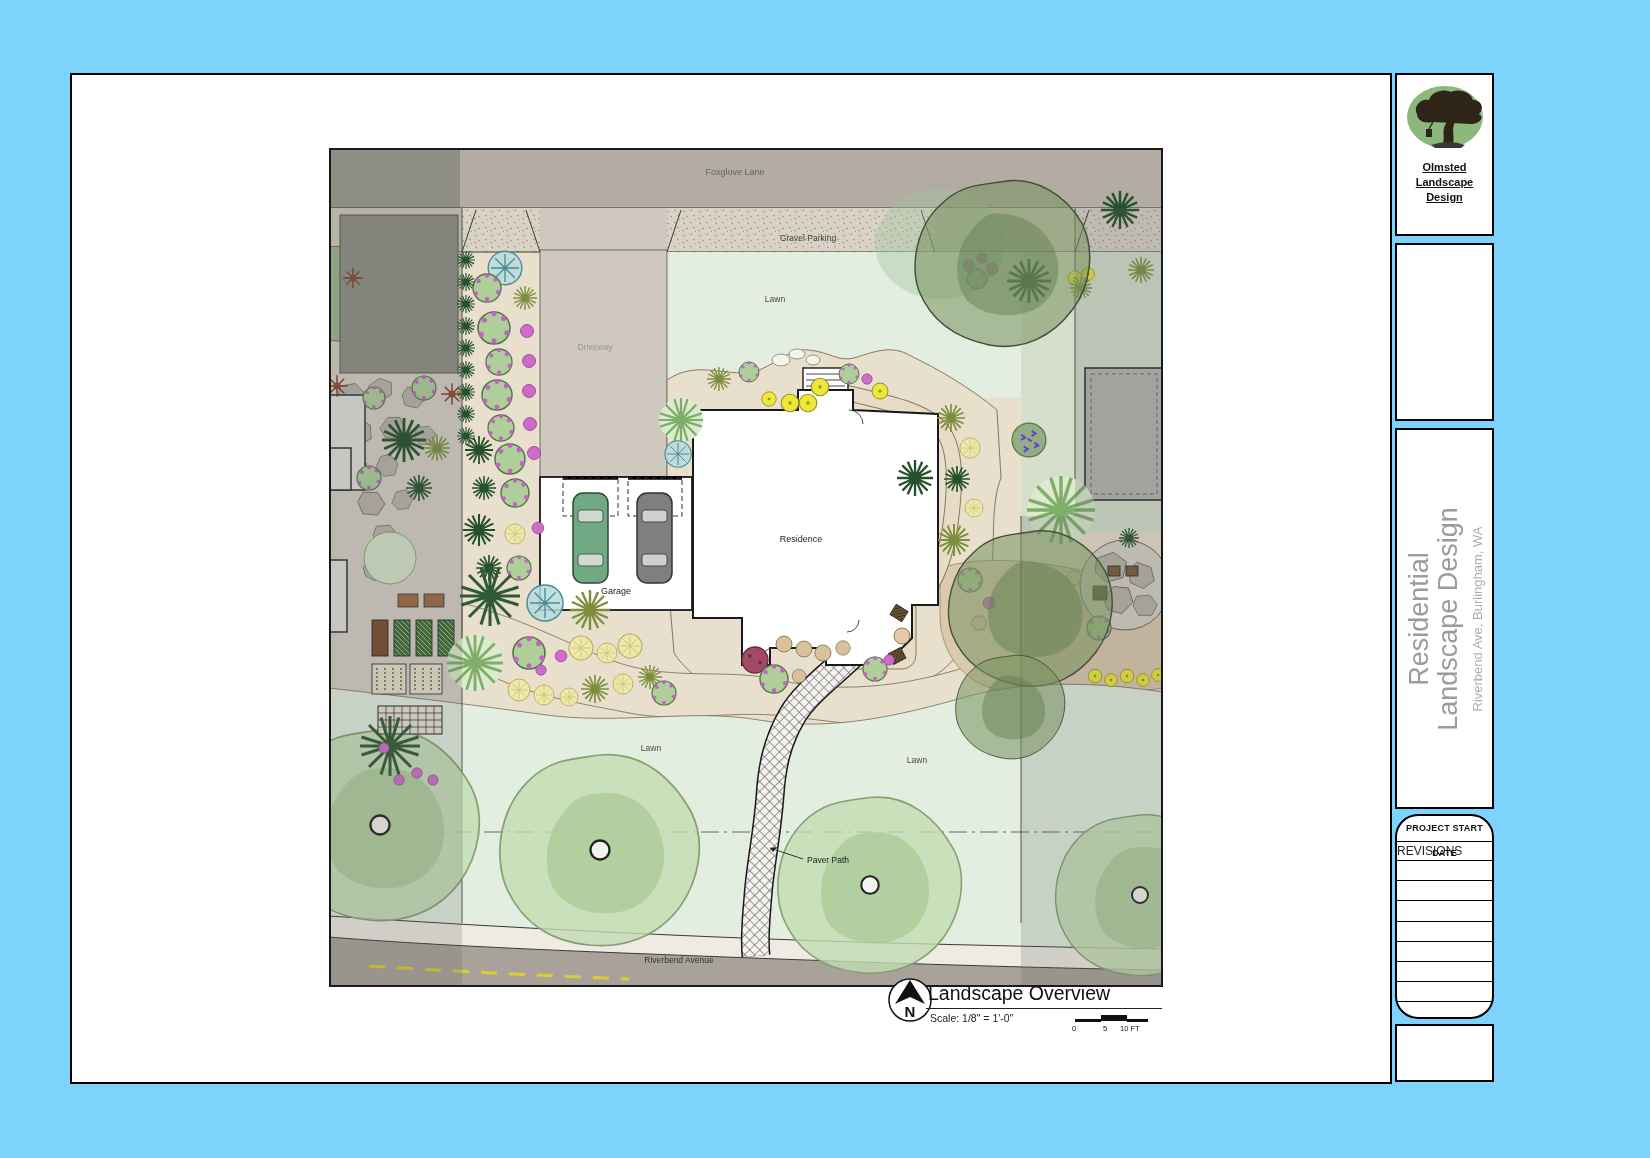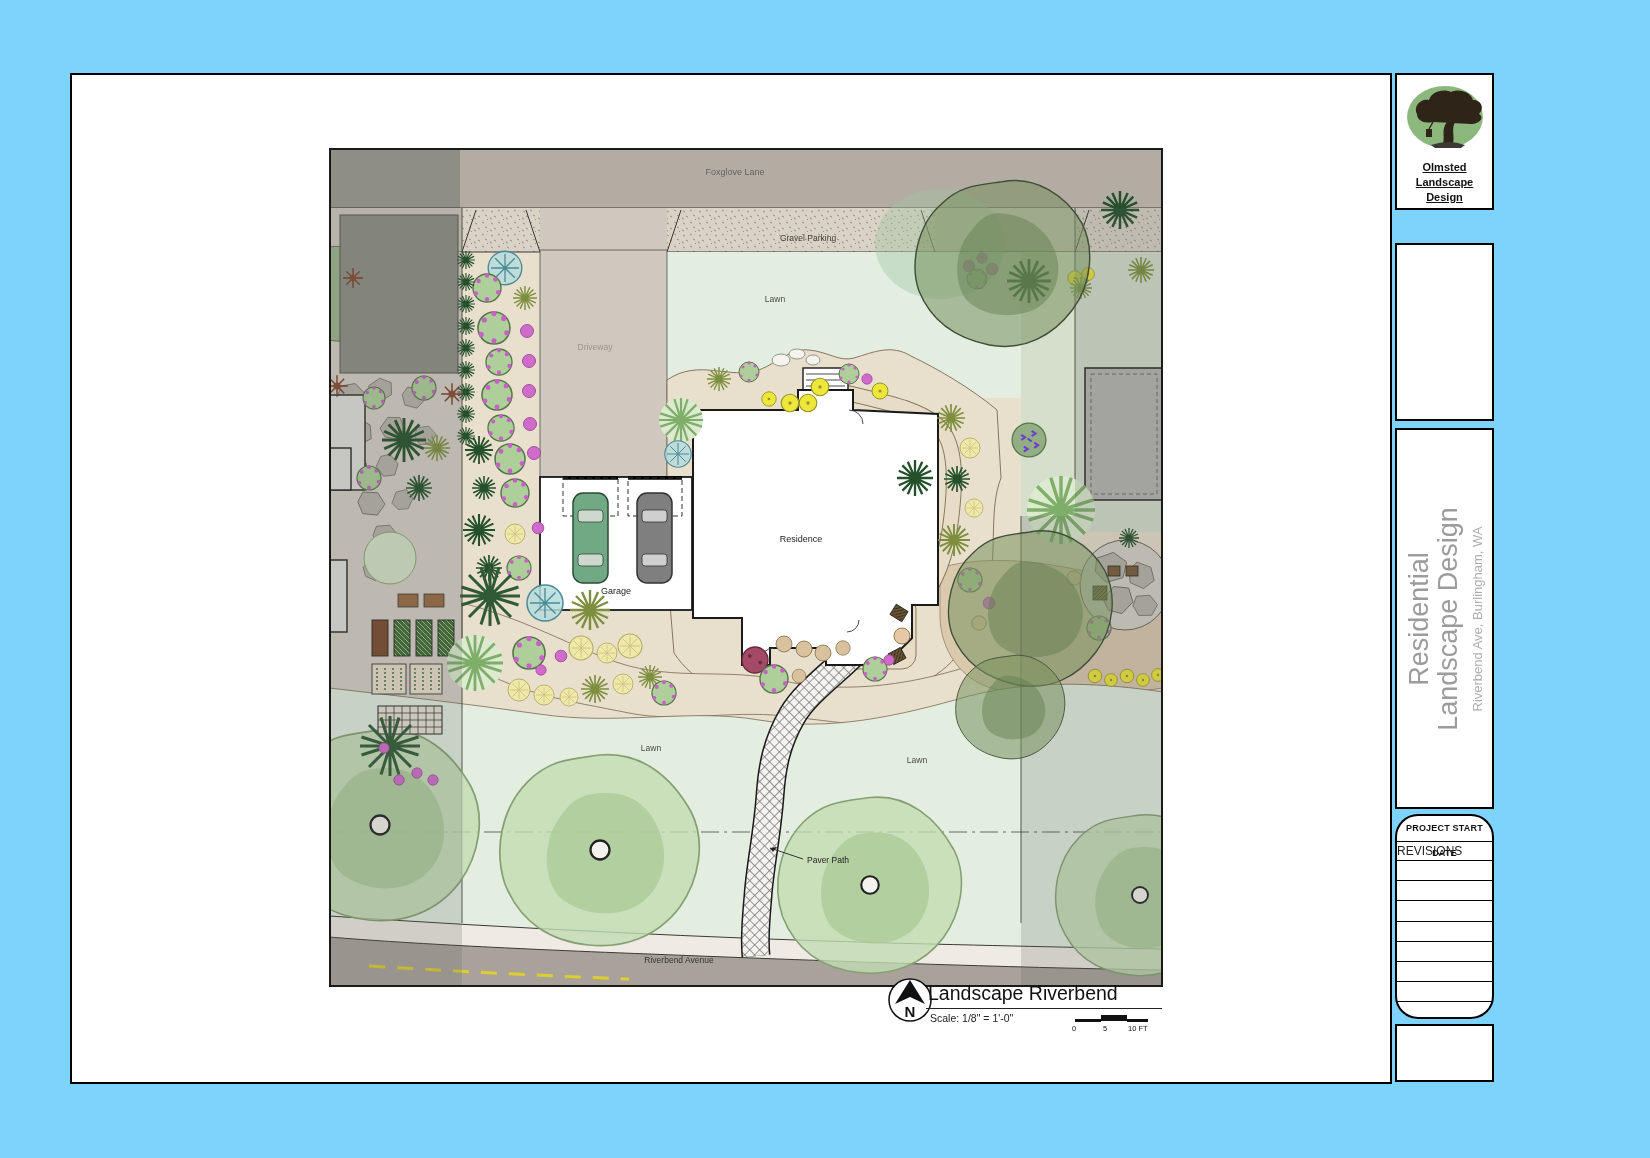--- a/index.html
+++ b/index.html
@@ -3,21 +3,21 @@
 <meta charset="utf-8">
 <style>
   html,body{margin:0;padding:0;background:#ffffff;}
   .page{position:relative;width:1650px;height:1158px;background:#7dd3fc;overflow:hidden;
         font-family:"Liberation Sans",sans-serif;}
   .sheet-border{position:absolute;left:70px;top:73px;width:1318px;height:1007px;
         border:2px solid #000;background:#fff;}
   svg text{font-family:"Liberation Sans",sans-serif;}
   
   .tb-box{position:absolute;left:1395px;width:99px;border:2.5px solid #000;background:#fff;box-sizing:border-box;}
-  .tb-logo{top:73px;height:137px;text-align:center;}
+  .tb-logo{top:73px;height:163px;text-align:center;}
   .tb-empty1{top:243px;height:178px;}
   .tb-title{top:428px;height:381px;}
   .tb-table{top:814px;height:205px;padding:0;border-radius:23px;}
   .tb-empty2{top:1024px;height:58px;}
   .company-name{margin-top:6px;padding:0 2px;font-size:11px;font-weight:bold;color:#111;
         text-decoration:underline;line-height:1.35;}
   .rot-wrap{position:absolute;top:50%;left:50%;transform:translate(-50%,-50%) rotate(-90deg);
         white-space:nowrap;text-align:center;}
   .rot-title{font-size:27px;color:#9c9c9c;line-height:1.08;}
   .rot-sub{font-size:13px;color:#aeaeae;margin-top:7px;}
@@ -424,32 +424,32 @@
     </g>
 
     <rect x="1" y="1" width="832" height="837" fill="none" stroke="#1a1a1a" stroke-width="2"></rect>
   </svg>
 
   <svg class="north" width="46" height="46">
     <circle cx="23" cy="23" r="21" fill="#fff" stroke="#111" stroke-width="1.5"></circle>
     <polygon points="23,3 38,27 23,20 8,27" fill="#111"></polygon>
     <text x="23" y="40" text-anchor="middle" font-size="15" font-weight="bold" fill="#111">N</text>
   </svg>
-  <div class="view-title">Landscape Riverbend</div>
+  <div class="view-title">Landscape Overview</div>
   <div class="view-underline"></div>
   <div class="view-scale">Scale: 1/8" = 1'-0"</div>
   <div class="sbar" style="width:95px;height:26px;">
     <svg width="95" height="12">
       <rect x="5" y="7" width="26" height="3" fill="#111"></rect>
       <rect x="31" y="3" width="26" height="6" fill="#111"></rect>
       <rect x="57" y="7" width="21" height="3" fill="#111"></rect>
     </svg>
     <span class="tick" style="left:2px;">0</span>
     <span class="tick" style="left:33px;">5</span>
-    <span class="tick" style="left:58px;">10 FT</span>
+    <span class="tick" style="left:50px;">10 FT</span>
   </div>
 
   <div class="tb-box tb-logo">
     <svg width="84" height="66" style="margin-top:9px;">
       <ellipse cx="42" cy="33" rx="38" ry="31" fill="#8cb87e"></ellipse>
       <path d="M14,30 C10,22 18,14 26,16 C28,8 40,4 48,8 C56,4 68,8 70,16 C78,16 82,24 76,30 C82,34 76,40 68,40 L30,38 C20,40 14,36 14,30 Z" fill="#2e2417"></path>
       <path d="M40,60 C42,51 38,46 44,38 C46,34 50,34 52,38 C48,46 52,52 50,60 Z" fill="#2e2417"></path>
       <line x1="30" y1="38" x2="26" y2="45" stroke="#2e2417" stroke-width="1.4"></line>
       <rect x="23" y="45" width="6" height="8" fill="#2e2417"></rect>
       <path d="M28,61 Q46,55 62,61 L58,64 L32,64 Z" fill="#3a3a33"></path>

